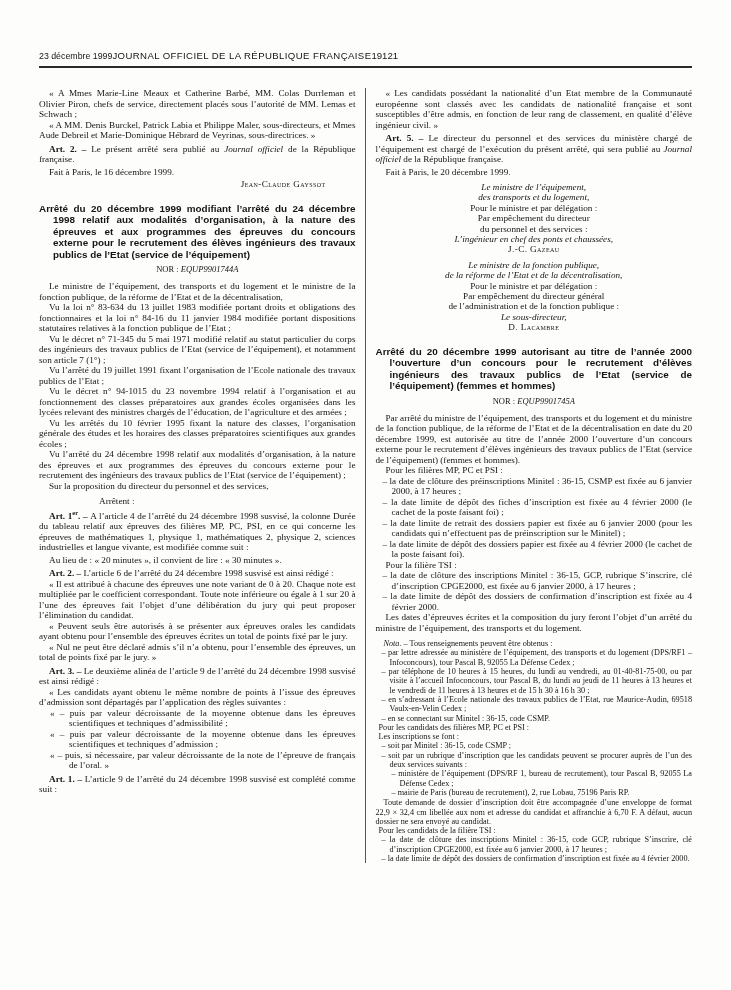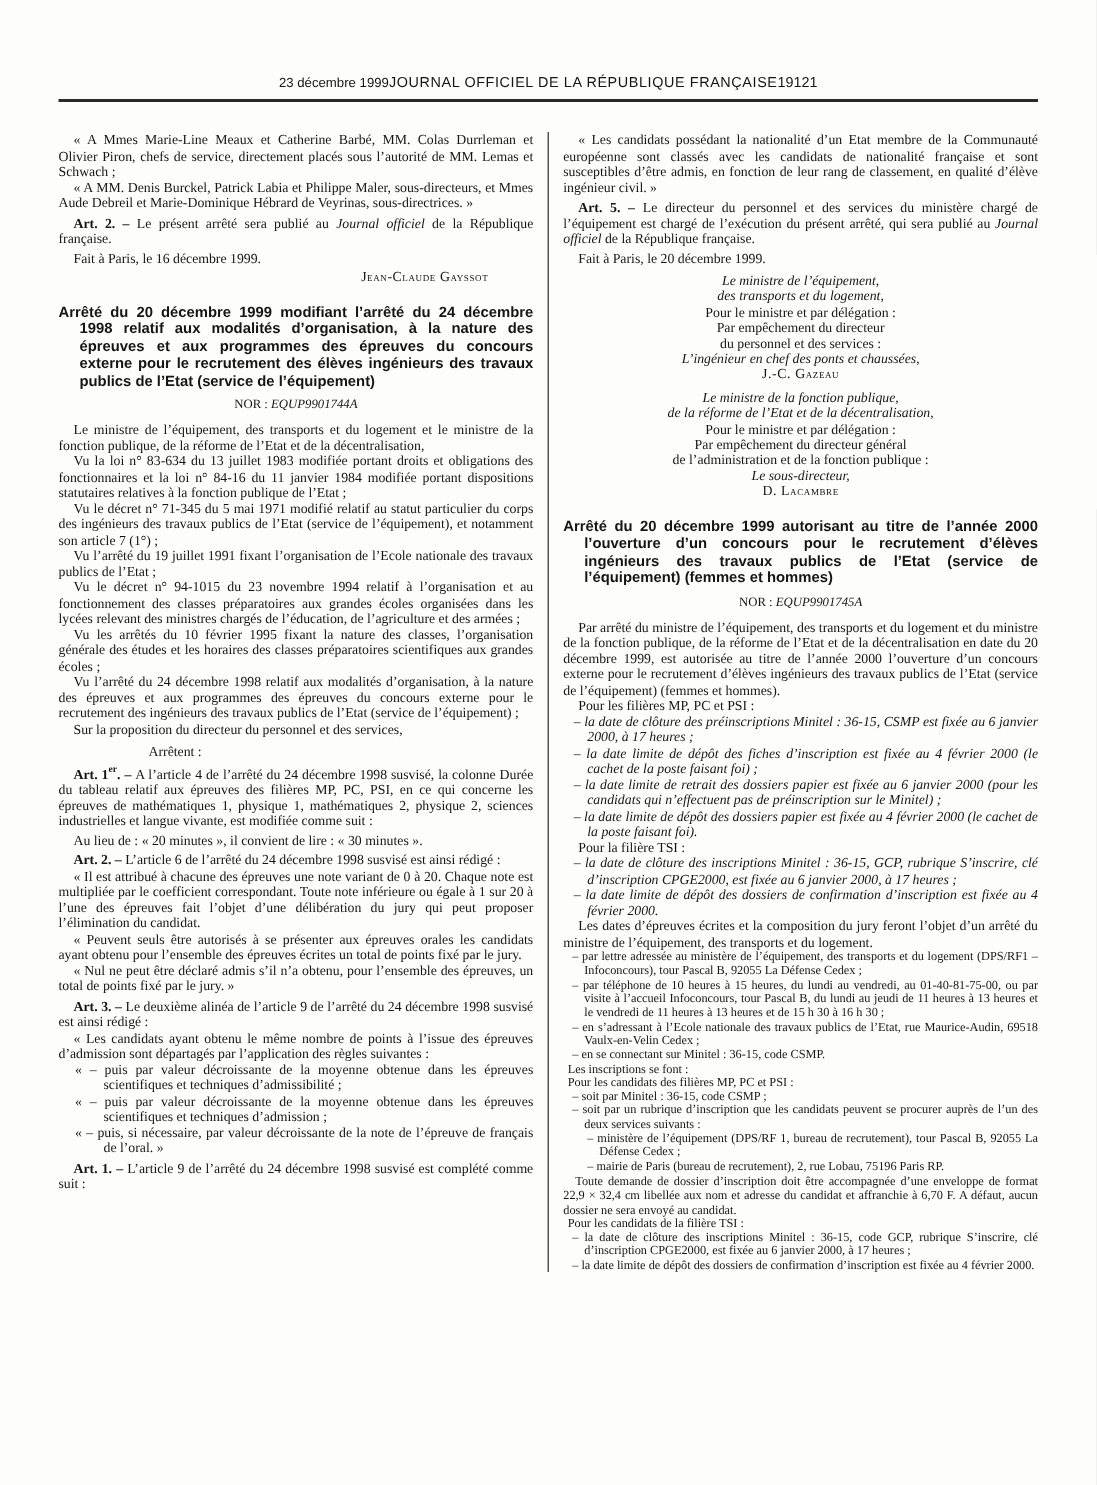--- a/index.html
+++ b/index.html
@@ -1,39 +1,39 @@
 <!DOCTYPE html>
 <html lang="fr"><head>
 <meta charset="utf-8">
 <style>
   html,body{margin:0;padding:0;background:#e8e8e4;}
   .page{width:731px;height:990px;background:#fdfdfb;color:#151515;position:relative;
         font-family:"Liberation Serif",serif;box-sizing:border-box;overflow:hidden;margin:0 auto;}
-  .header{display:flex;justify-content:center;align-items:baseline;
+  .header{display:flex;justify-content:flex-start;align-items:baseline;
           margin:0 39px;padding-top:50px;font-family:"Liberation Sans",sans-serif;}
   .header .date{font-size:8.8px;}
   .header .jtitle{font-size:9.6px;letter-spacing:.4px;}
   .header .pnum{font-size:9.6px;}
   .header-rule{border:0;border-top:2.6px solid #2a2a2a;margin:5px 39px 0 39px;}
   .columns{display:flex;margin:20px 39px 0 39px;align-items:stretch;}
   .col{width:50%;box-sizing:border-box;}
   .col-left{padding-right:9px;border-right:1px solid #555;}
   .col-right{padding-left:10px;}
   .blk{margin:0;text-align:justify;font-size:9.2px;line-height:10.5px;}
   .para,.art{text-indent:10px;}
   .art{margin-top:3px;}
   .para-noindent{text-indent:0;}
   .fait{text-indent:10px;margin-top:2px;}
   .sig-right{text-align:right;padding-right:30px;margin-top:2px;}
   .heading{font-family:"Liberation Sans",sans-serif;font-weight:bold;font-size:9.9px;
            line-height:11.5px;padding-left:14px;text-indent:-14px;margin-top:13px;margin-bottom:4px;}
   .nor{text-align:center;font-size:8.5px;line-height:10px;margin:3px 0 7px 0;text-indent:0;}
   .arretent{padding-left:60px;margin:5px 0 4px 0;text-indent:0;}
   .qdash{padding-left:30px;text-indent:-19px;}
-  .dash{padding-left:16px;text-indent:-9px;font-style:italic;}
+  .dash{padding-left:16px;text-indent:-9px;}
   .sig{text-align:center;font-size:9.2px;line-height:10.4px;text-indent:0;}
   .gap{height:5px;}
   .nota-para{font-size:8.2px;line-height:9.3px;text-indent:8px;margin-top:1px;}
   .nota-first{margin-top:6px;}
   .nota-flush{font-size:8.2px;line-height:9.3px;text-indent:3px;}
   .nota-dash{font-size:8.2px;line-height:9.3px;padding-left:14px;text-indent:-8px;}
   .nota-dash2{font-size:8.2px;line-height:9.3px;padding-left:24px;text-indent:-8px;}
   .b{font-weight:bold;}
   .i{font-style:italic;}
   .sc{font-variant:small-caps;letter-spacing:.4px;}
@@ -105,26 +105,27 @@
         <p class="blk para"><span>Par arrêté du ministre de l’équipement, des transports et du logement et du ministre de la fonction publique, de la réforme de l’Etat et de la décentralisation en date du 20 décembre 1999, est autorisée au titre de l’année 2000 l’ouverture d’un concours externe pour le recrutement d’élèves ingénieurs des travaux publics de l’Etat (service de l’équipement) (femmes et hommes).</span></p>
         <p class="blk para"><span>Pour les filières MP, PC et PSI :</span></p>
         <p class="blk dash"><span>– la date de clôture des préinscriptions Minitel : 36-15, CSMP est fixée au 6 janvier 2000, à 17 heures ;</span></p>
         <p class="blk dash"><span>– la date limite de dépôt des fiches d’inscription est fixée au 4 février 2000 (le cachet de la poste faisant foi) ;</span></p>
         <p class="blk dash"><span>– la date limite de retrait des dossiers papier est fixée au 6 janvier 2000 (pour les candidats qui n’effectuent pas de préinscription sur le Minitel) ;</span></p>
         <p class="blk dash"><span>– la date limite de dépôt des dossiers papier est fixée au 4 février 2000 (le cachet de la poste faisant foi).</span></p>
         <p class="blk para"><span>Pour la filière TSI :</span></p>
         <p class="blk dash"><span>– la date de clôture des inscriptions Minitel : 36-15, GCP, rubrique S’inscrire, clé d’inscription CPGE2000, est fixée au 6 janvier 2000, à 17 heures ;</span></p>
         <p class="blk dash"><span>– la date limite de dépôt des dossiers de confirmation d’inscription est fixée au 4 février 2000.</span></p>
         <p class="blk para"><span>Les dates d’épreuves écrites et la composition du jury feront l’objet d’un arrêté du ministre de l’équipement, des transports et du logement.</span></p>
+        <p class="blk nota-para nota-first"><span class="i">Nota.</span><span> – Tous renseignements peuvent être obtenus :</span></p>
         <p class="blk nota-dash"><span>– par lettre adressée au ministère de l’équipement, des transports et du logement (DPS/RF1 – Infoconcours), tour Pascal B, 92055 La Défense Cedex ;</span></p>
         <p class="blk nota-dash"><span>– par téléphone de 10 heures à 15 heures, du lundi au vendredi, au 01-40-81-75-00, ou par visite à l’accueil Infoconcours, tour Pascal B, du lundi au jeudi de 11 heures à 13 heures et le vendredi de 11 heures à 13 heures et de 15 h 30 à 16 h 30 ;</span></p>
         <p class="blk nota-dash"><span>– en s’adressant à l’Ecole nationale des travaux publics de l’Etat, rue Maurice-Audin, 69518 Vaulx-en-Velin Cedex ;</span></p>
         <p class="blk nota-dash"><span>– en se connectant sur Minitel : 36-15, code CSMP.</span></p>
+        <p class="blk nota-flush"><span>Pour les candidats des filières MP, PC et PSI :</span></p>
         <p class="blk nota-flush"><span>Les inscriptions se font :</span></p>
-        <p class="blk nota-flush"><span>Pour les candidats des filières MP, PC et PSI :</span></p>
         <p class="blk nota-dash"><span>– soit par Minitel : 36-15, code CSMP ;</span></p>
         <p class="blk nota-dash"><span>– soit par un rubrique d’inscription que les candidats peuvent se procurer auprès de l’un des deux services suivants :</span></p>
         <p class="blk nota-dash2"><span>– ministère de l’équipement (DPS/RF 1, bureau de recrutement), tour Pascal B, 92055 La Défense Cedex ;</span></p>
         <p class="blk nota-dash2"><span>– mairie de Paris (bureau de recrutement), 2, rue Lobau, 75196 Paris RP.</span></p>
         <p class="blk nota-para"><span>Toute demande de dossier d’inscription doit être accompagnée d’une enveloppe de format 22,9 × 32,4 cm libellée aux nom et adresse du candidat et affranchie à 6,70 F. A défaut, aucun dossier ne sera envoyé au candidat.</span></p>
         <p class="blk nota-flush"><span>Pour les candidats de la filière TSI :</span></p>
         <p class="blk nota-dash"><span>– la date de clôture des inscriptions Minitel : 36-15, code  GCP, rubrique S’inscrire, clé d’inscription CPGE2000, est fixée au 6 janvier 2000, à 17 heures ;</span></p>
         <p class="blk nota-dash"><span>– la date limite de dépôt des dossiers de confirmation d’inscription est fixée au 4 février 2000.</span></p>
       </div>
   </div>

